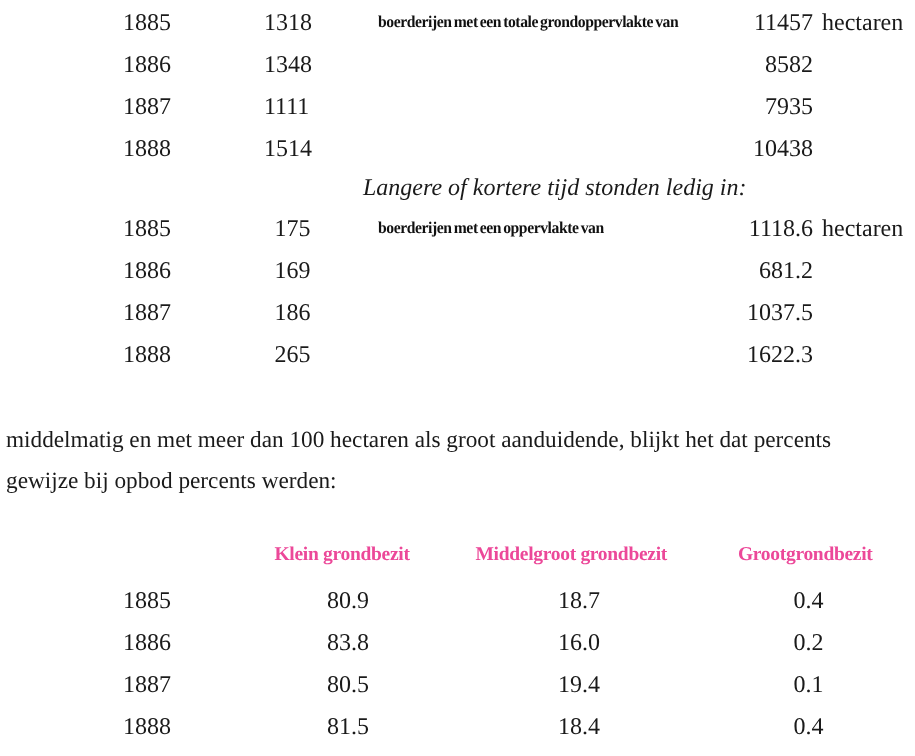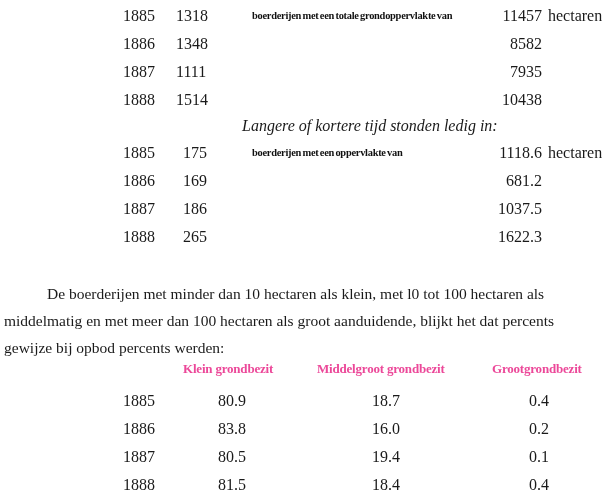--- a/index.html
+++ b/index.html
@@ -3,21 +3,21 @@
 <meta charset="utf-8">
 <style>
   html,body{margin:0;padding:0;background:#ffffff;}
   .page{
     position:relative;width:610px;height:504px;background:#ffffff;
     color:#1a1a1a;font-family:"Liberation Serif","DejaVu Serif",serif;
     font-size:16px;line-height:20px;overflow:hidden;
   }
   .row{position:absolute;left:0;width:610px;height:20px;}
   .cell{position:absolute;top:0;white-space:nowrap;}
-  .year{left:95px;width:60px;text-align:right;}
+  .year{left:82px;width:60px;text-align:left;}
   .cnt1{left:176px;width:60px;text-align:left;}
   .cnt2{left:165px;width:60px;text-align:center;}
   .val{left:482px;width:60px;text-align:right;}
   .unit{left:548px;}
   .inline-label{
     position:absolute;top:2px;left:252px;font-weight:bold;font-size:11px;line-height:14px;
     letter-spacing:-0.3px;word-spacing:-1px;white-space:nowrap;
     transform:scaleX(0.95);transform-origin:left top;color:#111;
   }
   .heading{position:absolute;left:242px;top:116px;white-space:nowrap;font-style:italic;}
@@ -82,21 +82,20 @@
     <span class="cell cnt2">186</span>
     <span class="cell val">1037.5</span>
   </div>
   <div class="row" style="top:227px">
     <span class="cell year">1888</span>
     <span class="cell cnt2">265</span>
     <span class="cell val">1622.3</span>
   </div>
 
   <div class="para">
-    <div class="line indent">De boerderijen met minder dan 10 hectaren als klein, met l0 tot 100 hectaren als</div>
     <div class="line">middelmatig en met meer dan 100 hectaren als groot aanduidende, blijkt het dat percents</div>
     <div class="line">gewijze bij opbod percents werden:</div>
   </div>
 
   <div class="th th1">Klein grondbezit</div>
   <div class="th th2">Middelgroot grondbezit</div>
   <div class="th th3">Grootgrondbezit</div>
 
   <div class="row" style="top:391px">
     <span class="cell year">1885</span>

